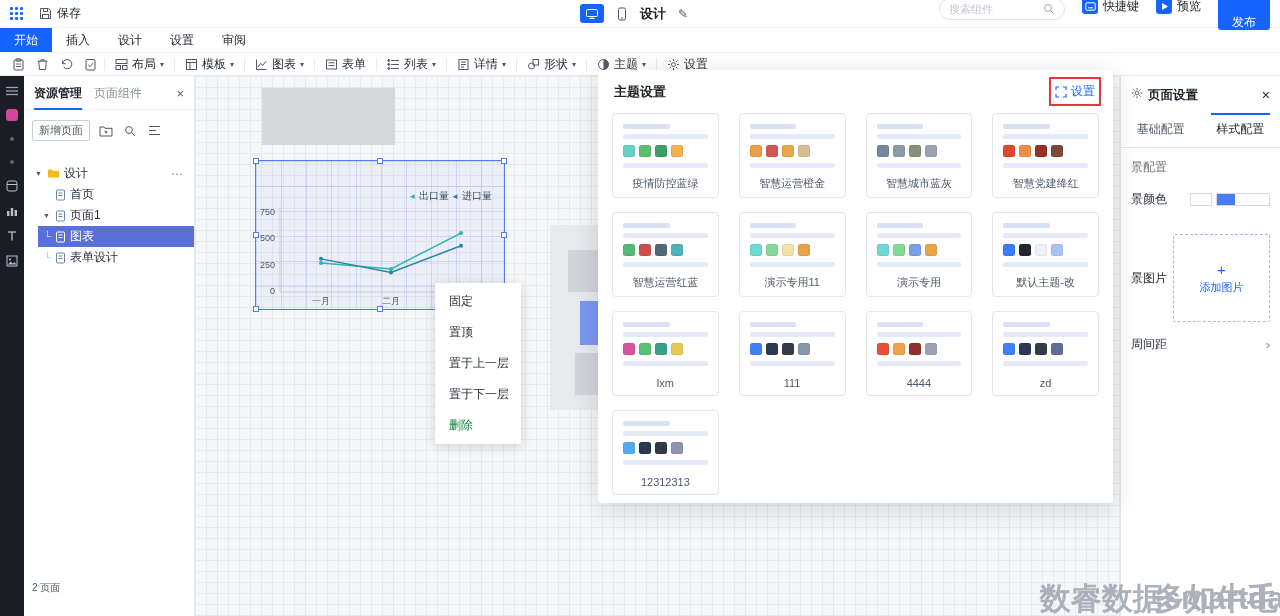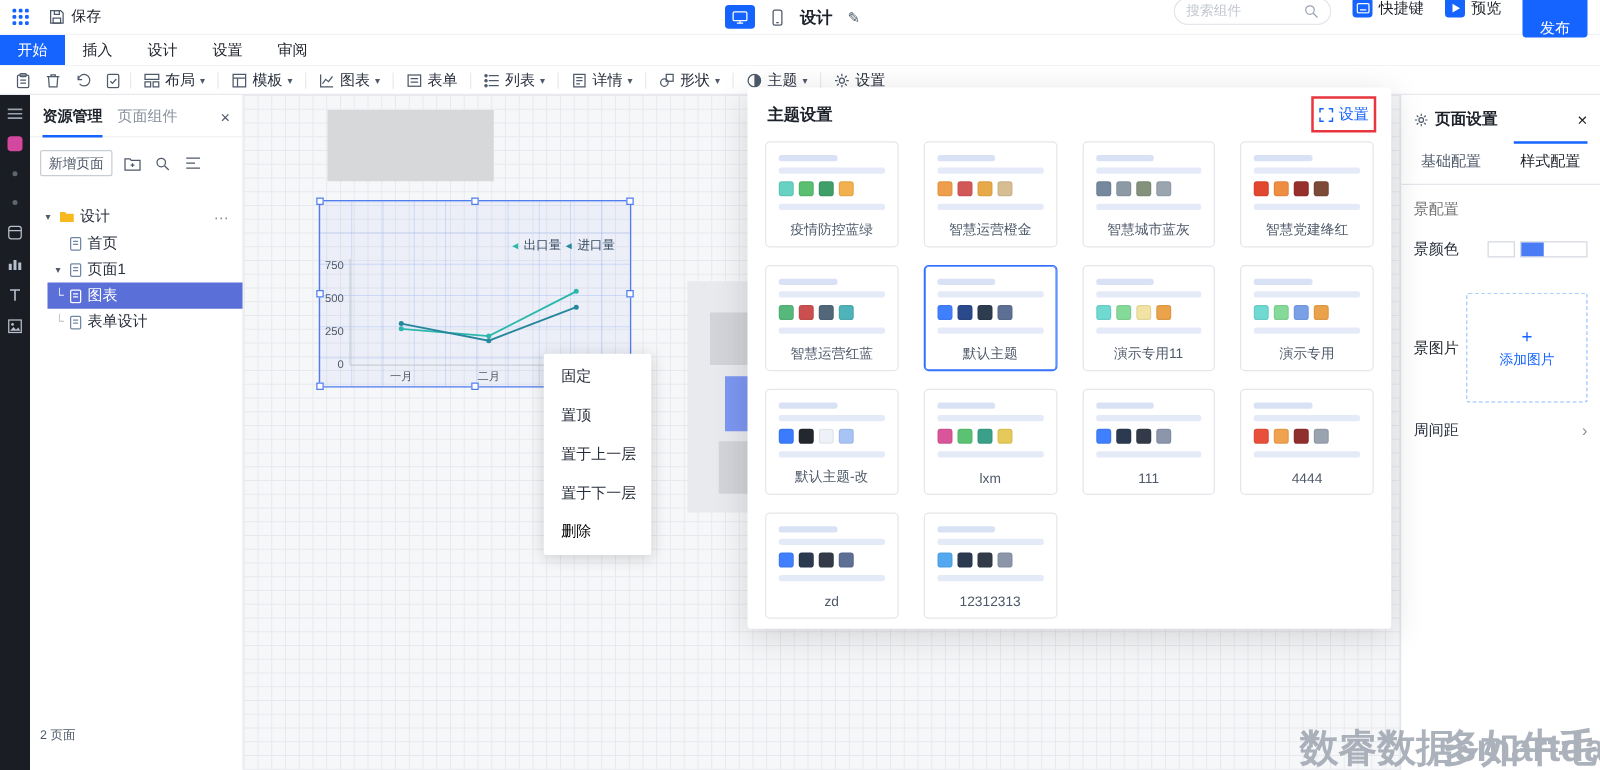--- a/index.html
+++ b/index.html
@@ -68,28 +68,28 @@
 .handle{position:absolute;width:6px;height:6px;background:#fff;border:1px solid #4f7df0}
 .h-nw{left:-3px;top:-3px}.h-n{left:50%;margin-left:-3px;top:-3px}.h-ne{right:-3px;top:-3px}
 .h-w{left:-3px;top:50%;margin-top:-3px}.h-e{right:-3px;top:50%;margin-top:-3px}
 .h-sw{left:-3px;bottom:-3px}.h-s{left:50%;margin-left:-3px;bottom:-3px}.h-se{right:-3px;bottom:-3px}
 .legend{position:absolute;top:28px;right:12px;display:flex;gap:2px;font-size:10px;color:#33475e;align-items:center}
 .legend .mk{font-size:8px;margin-right:3px}
 .axlbl{font-size:9px;fill:#4e5969}
 .axis{stroke:#c9cdd4;stroke-width:1}
 .ctx-menu{position:absolute;left:240px;top:207px;width:86px;background:#fff;border-radius:2px;box-shadow:0 2px 12px rgba(0,0,0,.16);padding:3px 0;z-index:5}
 .ctx-item{height:31px;line-height:31px;padding-left:14px;font-size:12px;color:#272e3b;cursor:pointer;white-space:nowrap}
-.ctx-item.danger{color:#000000}
+.ctx-item.danger{color:#15803d}
 .hidden-widget{position:absolute;left:355px;top:149px;width:63px;height:185px;background:#e9eaee}
 .hw-box{position:absolute;background:#d2d4d9}
 .hw-blue{background:#7d97f2}
 
 
 .right-panel{width:160px;flex:none;background:#fff;border-left:1px solid #e5e6eb;position:relative;font-size:12px}
-.rp-header{display:flex;align-items:center;gap:5px;padding:11px 10px 9px;font-weight:bold;font-size:12.5px}
+.rp-header{display:flex;align-items:flex-start;gap:5px;padding:11px 10px 9px;font-weight:bold;font-size:12.5px}
 .rp-close{margin-left:auto;color:#1d2129;font-size:14px;cursor:pointer;font-weight:normal}
 .rp-tabs{display:flex;border-bottom:1px solid #e5e6eb}
 .rp-tab{flex:1;text-align:center;padding:8px 0 9px;color:#4e5969;position:relative;cursor:pointer}
 .rp-tab.active{color:#1d2129}
 .rp-tab.active:before{content:"";position:absolute;top:0;left:10px;right:10px;height:2px;background:#1664ff}
 .rp-section{height:34px;display:flex;align-items:center;padding:0 10px;margin-top:2px;color:#737373}
 .rp-row{display:flex;align-items:center;padding:0 10px;color:#272e3b}
 .rp-color-row{height:30px}
 .sw-wrap{margin-left:auto;display:flex;gap:4px;align-items:center}
 .sw-white{width:22px;height:13px;border:1px solid #d5dae2;background:#fff}
@@ -642,32 +642,20 @@
           <div class="bar b2"></div>
           <div class="sw-row">
             <span class="sw" style="background:#57b87b"></span>
             <span class="sw" style="background:#cc4f4f"></span>
             <span class="sw" style="background:#52677a"></span>
             <span class="sw" style="background:#4fb3ba"></span>
           </div>
           <div class="bar b2" style="margin-bottom:0"></div>
           <div class="tname">智慧运营红蓝</div>
         </div>
-        <div class="theme-card selected">
-          <div class="bar b1"></div>
-          <div class="bar b2"></div>
-          <div class="sw-row">
-            <span class="sw" style="background:#4080ff"></span>
-            <span class="sw" style="background:#2b4a8c"></span>
-            <span class="sw" style="background:#2e3c50"></span>
-            <span class="sw" style="background:#5d6f95"></span>
-          </div>
-          <div class="bar b2" style="margin-bottom:0"></div>
-          <div class="tname">默认主题</div>
-        </div>
         <div class="theme-card">
           <div class="bar b1"></div>
           <div class="bar b2"></div>
           <div class="sw-row">
             <span class="sw" style="background:#6fd9d2"></span>
             <span class="sw" style="background:#85da9a"></span>
             <span class="sw" style="background:#f2e3a4"></span>
             <span class="sw" style="background:#eaa24b"></span>
           </div>
           <div class="bar b2" style="margin-bottom:0"></div>

